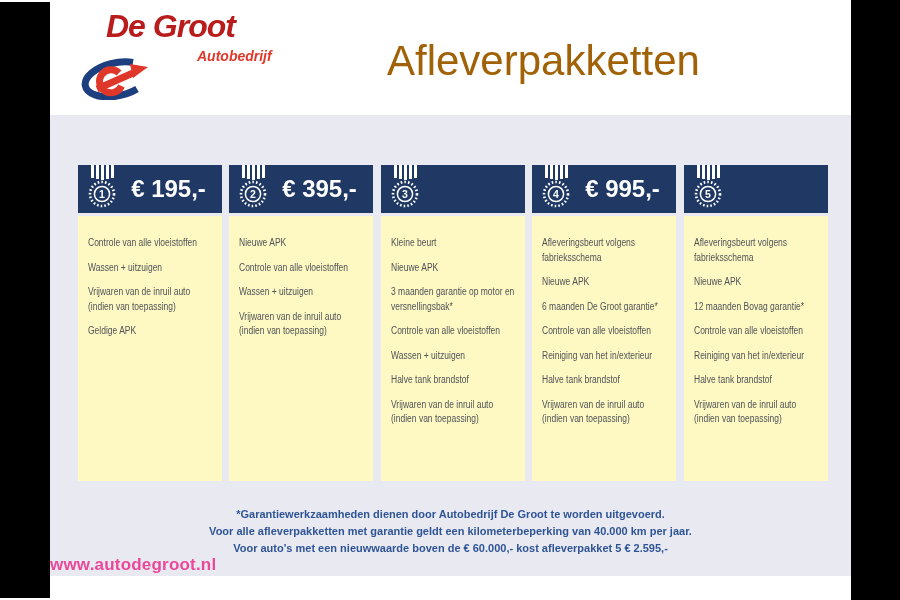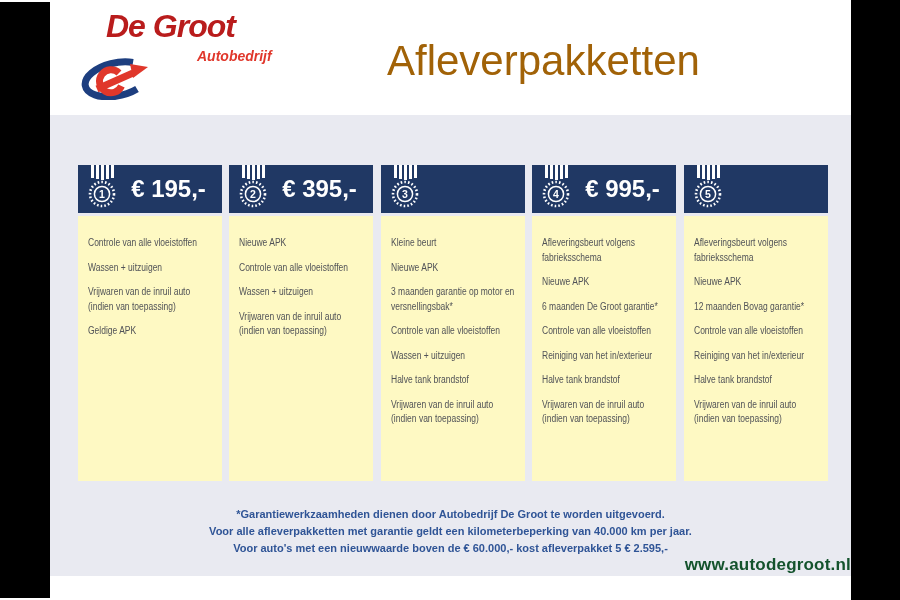--- a/index.html
+++ b/index.html
@@ -62,21 +62,21 @@
   .card-items .list-item { margin-bottom:10px; line-height:1.45; }
 
   
   .footnotes {
     position:absolute; left:50px; top:494px; width:801px;
     text-align:center; color:#2f5496;
     font-size:11px; font-weight:600; line-height:1.55;margin-top:12px;
   }
   .website {
     position:absolute; left:50px; top:555px; width:801px;
-    text-align:right; color:#14532d;
+    text-align:left; color:#ec4899;
     font-size:17px; font-weight:bold; letter-spacing:0.2px;
     cursor:pointer;
   }
 </style>
 </head>
 <body>
 
 <div class="bar-left"></div>
 <div class="bar-right"></div>
 

